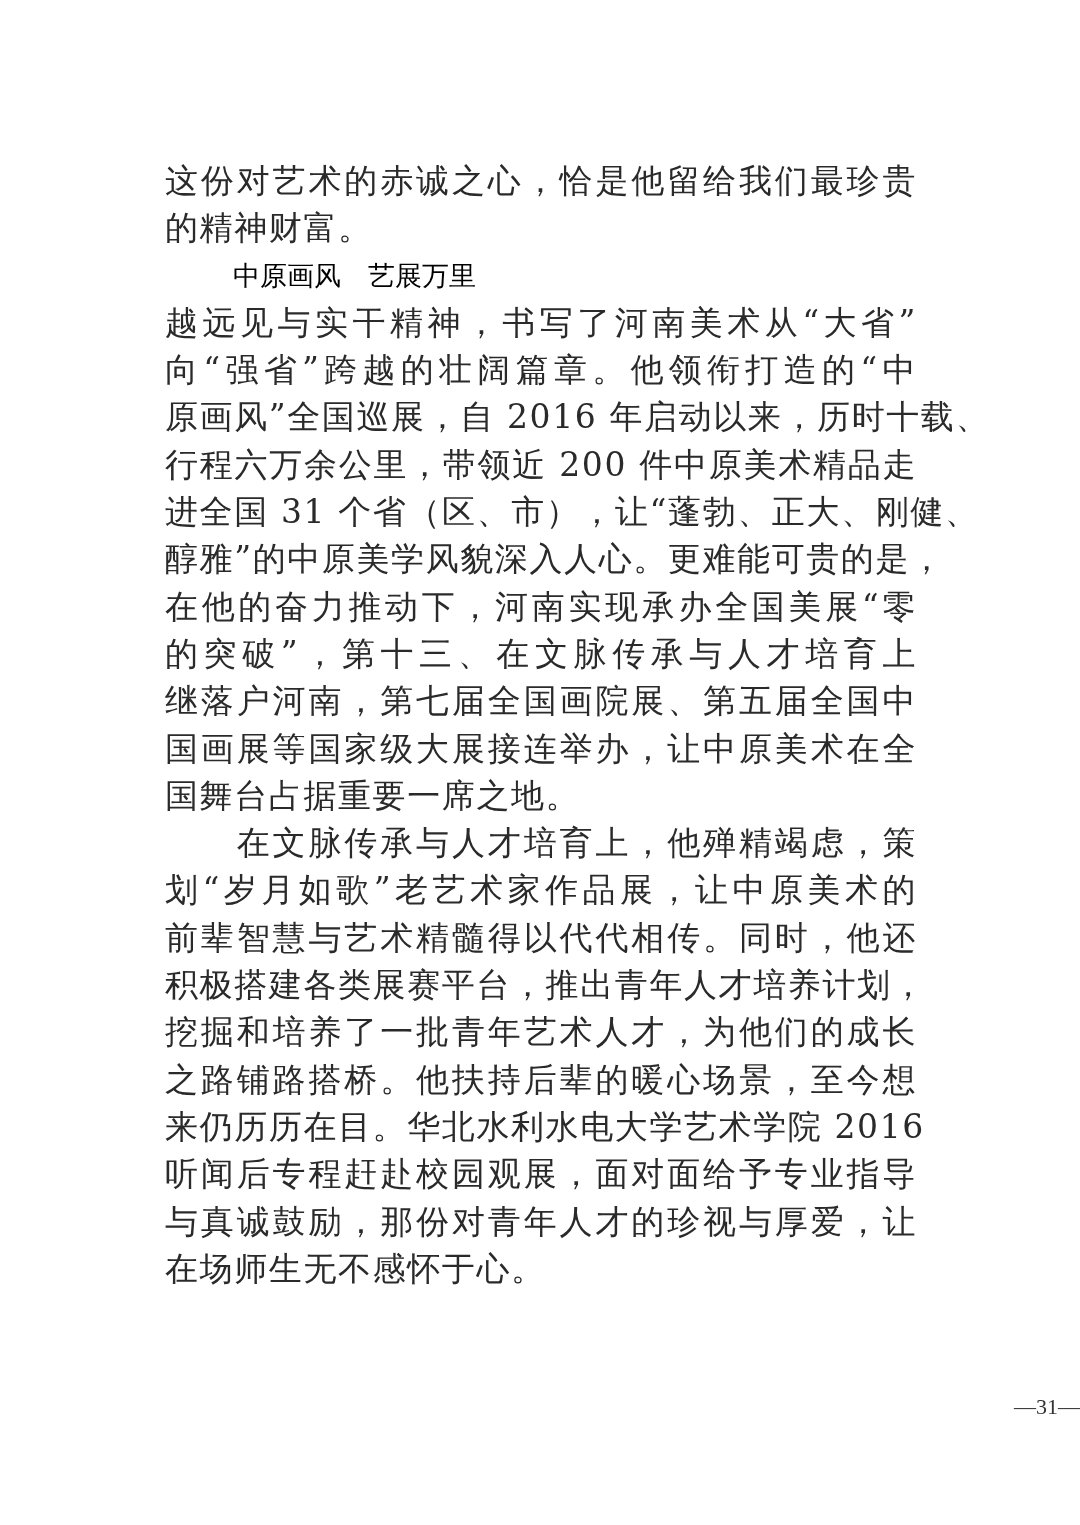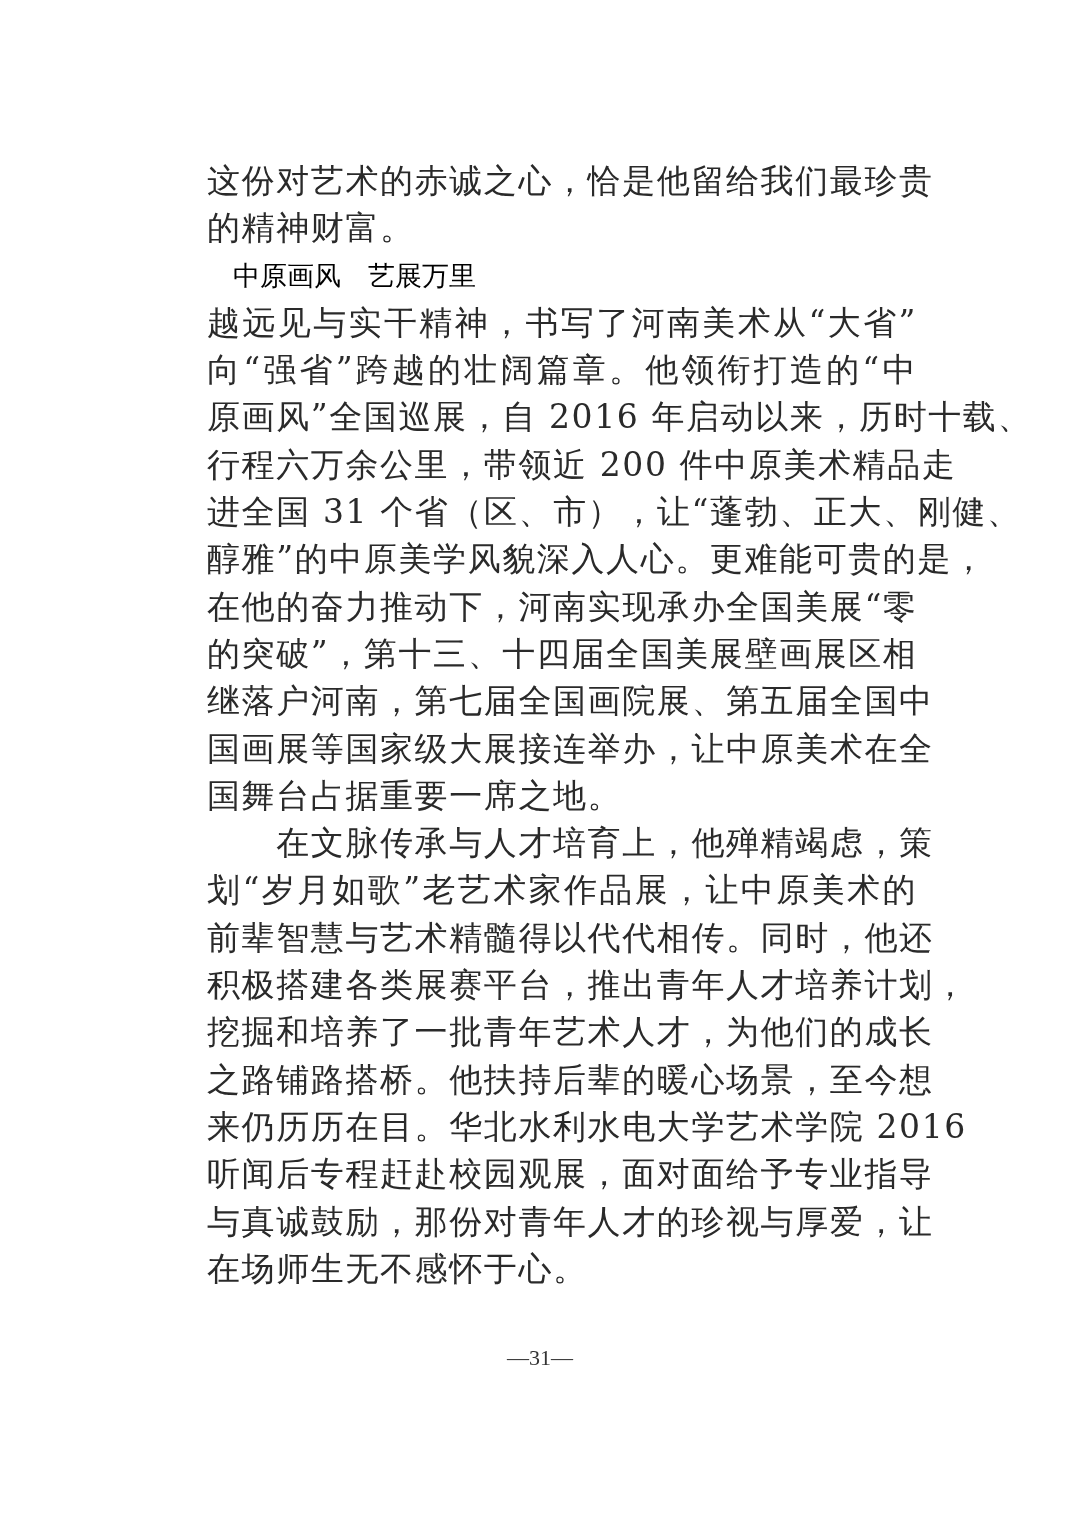--- a/index.html
+++ b/index.html
@@ -22,41 +22,40 @@
       width: 752px;
     }
     .line {
       height: 47.3px;
       line-height: 47.3px;
       font-size: 33px;
       white-space: nowrap;
       letter-spacing: 1.6px;
       text-align: justify;
       text-align-last: justify;
-      margin-left: 42px;
     }
     .line.last {
       text-align-last: left;
     }
     .heading {
       height: 47.3px;
       line-height: 47.3px;
       font-size: 27px;
       font-weight: normal;
       font-family: "DejaVu Sans", "Liberation Sans", sans-serif;
       padding-left: 68px;
       color: #000000;
       white-space: pre;
     }
     .footer {
       position: absolute;
       left: 0;
       width: 1080px;
-      top: 1345px;
-      text-align: center;
+      top: 1394px;
+      text-align: right;
       font-size: 22px;
       font-family: "Liberation Serif", "DejaVu Serif", serif;
       color: #333333;
     }
   </style>
 </head>
 <body>
 
 <div class="page">
   <div class="block">
@@ -67,21 +66,21 @@
   <div class="heading">中原画风　艺展万里</div>
 
   <div class="block">
     <div class="line">越远见与实干精神，书写了河南美术从“大省”</div>
     <div class="line">向“强省”跨越的壮阔篇章。他领衔打造的“中</div>
     <div class="line">原画风”全国巡展，自 2016 年启动以来，历时十载、</div>
     <div class="line">行程六万余公里，带领近 200 件中原美术精品走</div>
     <div class="line">进全国 31 个省（区、市），让“蓬勃、正大、刚健、</div>
     <div class="line">醇雅”的中原美学风貌深入人心。更难能可贵的是，</div>
     <div class="line">在他的奋力推动下，河南实现承办全国美展“零</div>
-    <div class="line">的突破”，第十三、十四届全国美展壁画展区相</div>
+    <div class="line">的突破”，第十三、在文脉传承与人才培育上</div>
     <div class="line">继落户河南，第七届全国画院展、第五届全国中</div>
     <div class="line">国画展等国家级大展接连举办，让中原美术在全</div>
     <div class="line last">国舞台占据重要一席之地。</div>
   </div>
 
   <div class="block">
     <div class="line">　　在文脉传承与人才培育上，他殚精竭虑，策</div>
     <div class="line">划“岁月如歌”老艺术家作品展，让中原美术的</div>
     <div class="line">前辈智慧与艺术精髓得以代代相传。同时，他还</div>
     <div class="line">积极搭建各类展赛平台，推出青年人才培养计划，</div>

